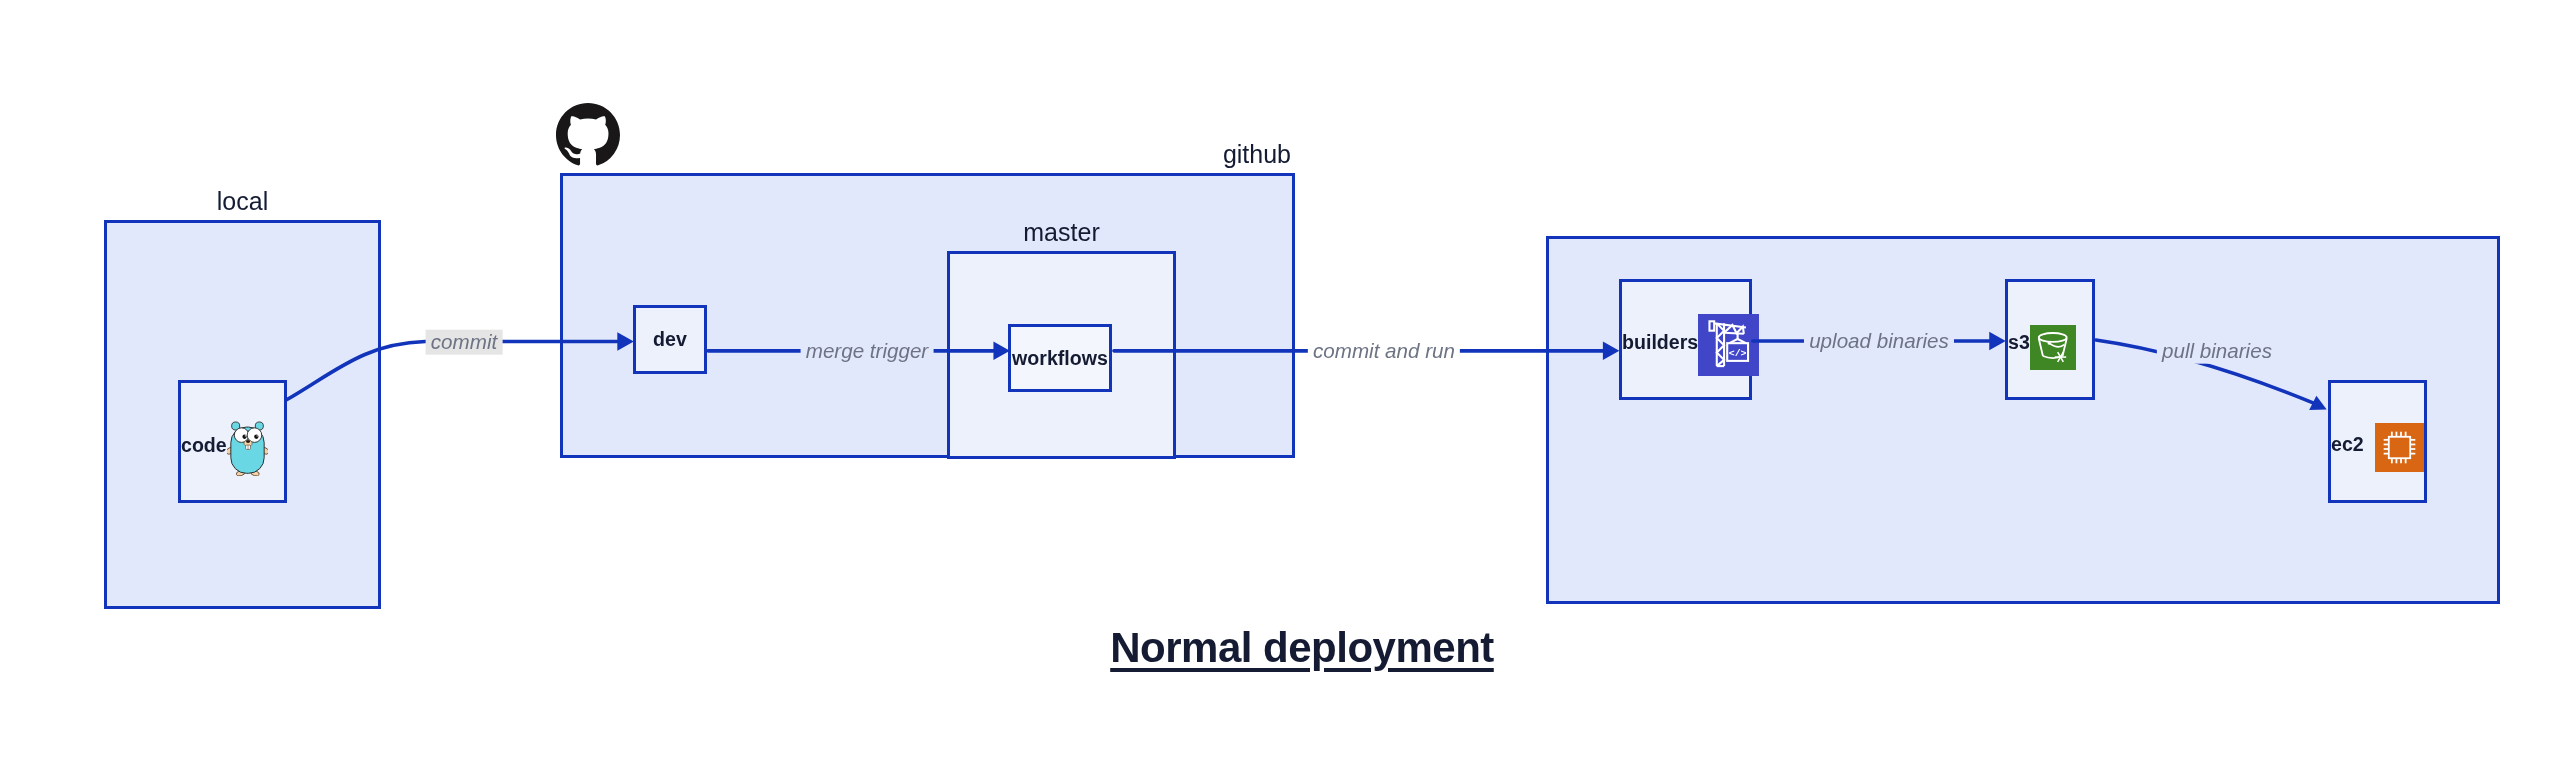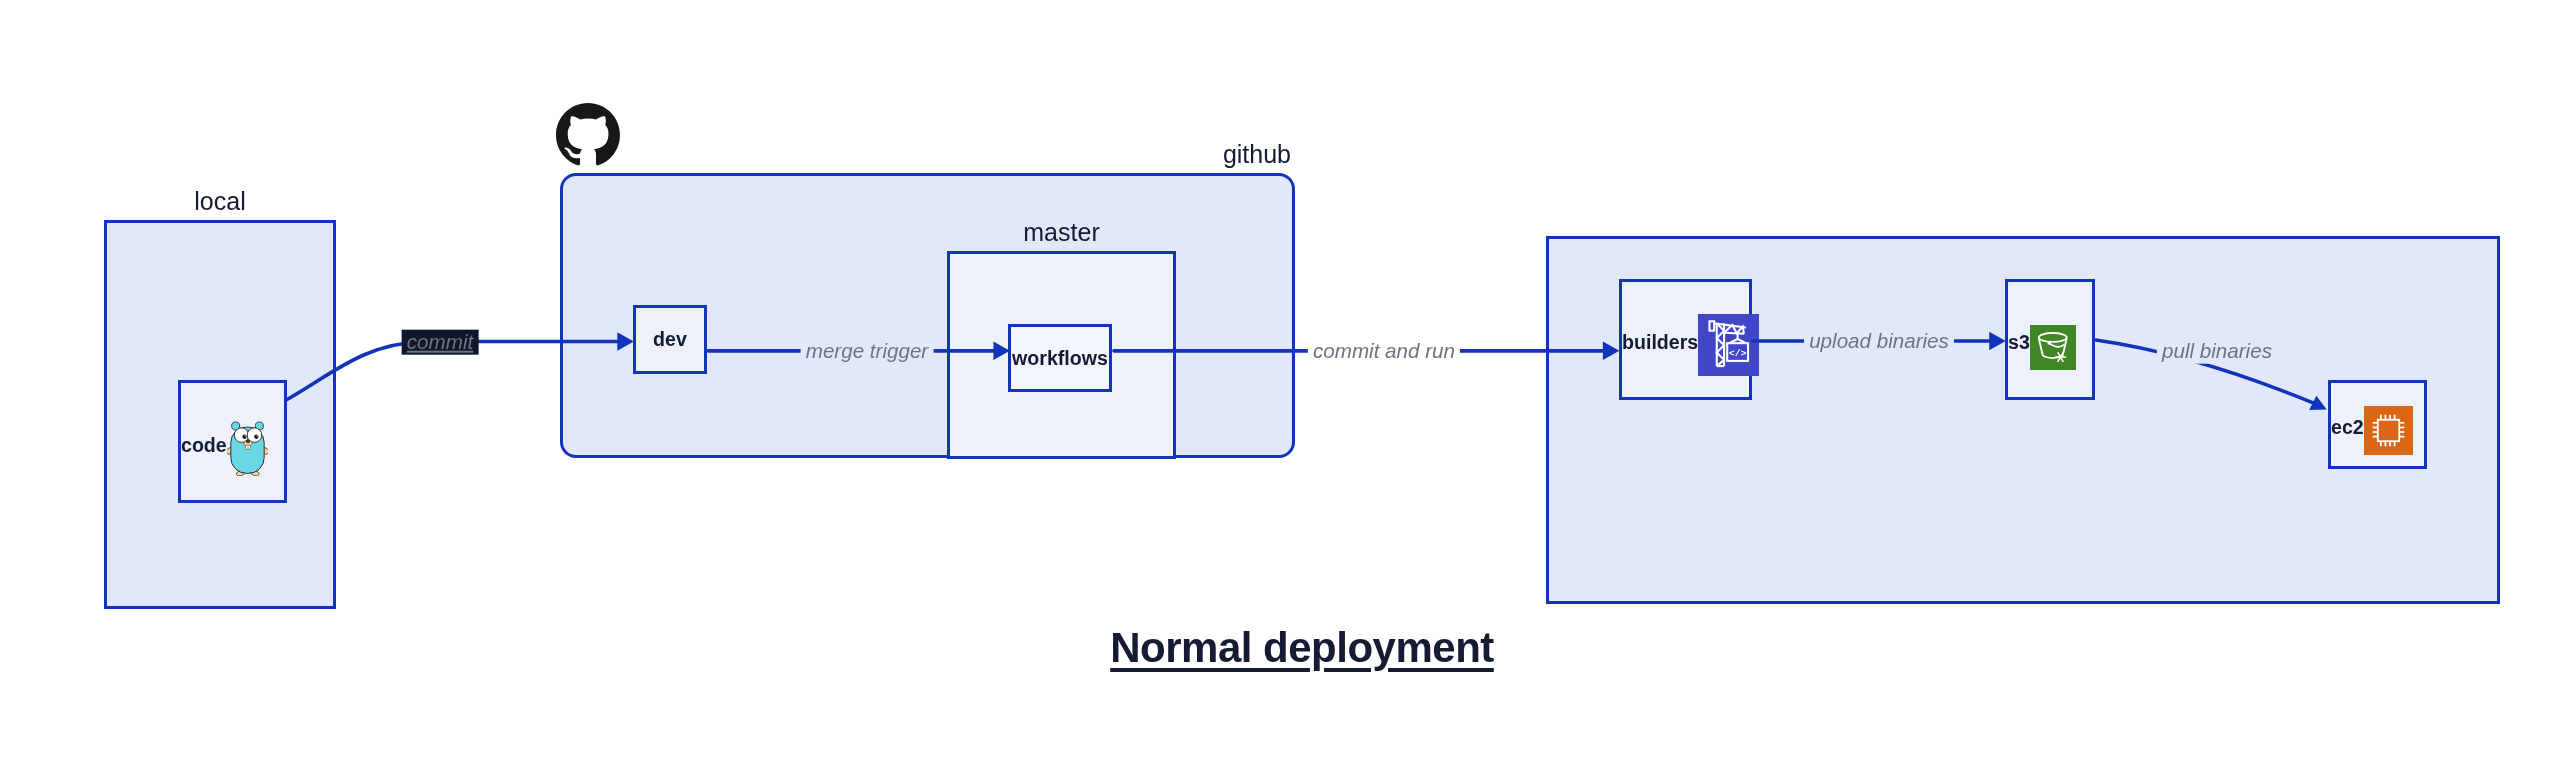--- a/index.html
+++ b/index.html
@@ -52,21 +52,21 @@
   .diagram-title span{
     text-decoration:underline;text-decoration-thickness:3.6px;text-underline-offset:6.2px;
   }
   .icon-wrap{line-height:0;}
 </style>
 </head>
 <body>
 
 <div class="canvas">
 
-  <div class="container-box" style="left:104px;top:220px;width:232px;height:389px;">
+  <div class="container-box" style="left:104px;top:220px;width:277px;height:389px;">
     <div class="ctr-label">local</div>
 
     <div class="node-box" style="left:71px;top:157px;width:109px;height:123px;padding-top:7.2px;">
       <div class="node-label">code</div>
       <div class="icon-wrap" style="margin-top:4.1px;">
         <svg width="41" height="57" viewBox="0 0 76 106">
           <ellipse cx="6" cy="59" rx="8" ry="5.5" transform="rotate(-25 6 59)" fill="#f6d1a7" stroke="#5a4632" stroke-width="1.5"></ellipse>
           <ellipse cx="70" cy="59" rx="8" ry="5.5" transform="rotate(25 70 59)" fill="#f6d1a7" stroke="#5a4632" stroke-width="1.5"></ellipse>
           <ellipse cx="25" cy="101" rx="8" ry="4.5" transform="rotate(-15 25 101)" fill="#f6d1a7" stroke="#5a4632" stroke-width="1.5"></ellipse>
           <ellipse cx="52" cy="101" rx="8" ry="4.5" transform="rotate(15 52 101)" fill="#f6d1a7" stroke="#5a4632" stroke-width="1.5"></ellipse>
@@ -81,21 +81,21 @@
           <circle cx="56" cy="31.5" r="1.2" fill="#ffffff"></circle>
           <ellipse cx="39" cy="45" rx="7.5" ry="5.5" fill="#f6d1a7" stroke="#5a4632" stroke-width="1.2"></ellipse>
           <ellipse cx="39" cy="42" rx="3.8" ry="2.7" fill="#201511"></ellipse>
           <rect x="34.5" y="48.5" width="9" height="8" rx="1.8" fill="#ffffff" stroke="#5a4632" stroke-width="1.2"></rect>
           <line x1="39" y1="48.5" x2="39" y2="56.5" stroke="#5a4632" stroke-width="1"></line>
         </svg>
       </div>
     </div>
   </div>
 
-  <div class="container-box" style="left:560px;top:173px;width:735px;height:285px;border-radius:16px;">
+  <div class="container-box" style="left:560px;top:173px;width:735px;height:285px;">
     <div class="ctr-label right">github</div>
 
     <div class="node-box node-center" style="left:70px;top:129px;width:74px;height:69px;">
       <div class="node-label">dev</div>
     </div>
 
     <div class="container-box" style="left:384px;top:75px;width:229px;height:208px;background:var(--node-fill);padding-left:44px;">
       <div class="ctr-label">master</div>
 
       <div class="node-box node-center" style="left:58px;top:70px;width:104px;height:68px;background:var(--node2-fill);">
@@ -151,21 +151,21 @@
           <circle cx="37" cy="35" r="3.2" fill="#ffffff"></circle>
           <g stroke="#ffffff" stroke-width="3" fill="none">
             <line x1="48" y1="62" x2="70" y2="62"></line>
             <line x1="53.5" y1="52.5" x2="64.5" y2="71.5"></line>
             <line x1="64.5" y1="52.5" x2="53.5" y2="71.5"></line>
           </g>
         </svg>
       </div>
     </div>
 
-    <div class="node-box" style="left:779px;top:141px;width:99px;height:89px;padding-top:6.7px;">
+    <div class="node-box" style="left:779px;top:141px;width:99px;height:123px;padding-top:6.7px;justify-content:space-between;">
       <div class="node-label">ec2</div>
       <div class="icon-wrap" style="margin-top:6.2px;">
         <svg width="49" height="49" viewBox="0 0 96 96">
           <rect x="0" y="0" width="96" height="96" fill="#d86613"></rect>
           <rect x="27" y="27" width="42" height="42" fill="none" stroke="#ffffff" stroke-width="3.5"></rect>
           <g stroke="#ffffff" stroke-width="3.5">
             <line x1="33" y1="17" x2="33" y2="27"></line>
               <line x1="42" y1="17" x2="42" y2="27"></line>
             <line x1="51" y1="17" x2="51" y2="27"></line>
               <line x1="60" y1="17" x2="60" y2="27"></line>
@@ -197,21 +197,21 @@
     </g>
     <g fill="#1134bb" stroke="none">
       <polygon points="1230,663 1198,645 1198,681"></polygon>
       <polygon points="1960,681 1928,663 1928,699"></polygon>
       <polygon points="3143,681 3111,663 3111,699"></polygon>
       <polygon points="3893,662 3861,644 3861,680"></polygon>
       <polygon points="4516,795 4482,796 4496,768"></polygon>
     </g>
   </svg>
 
-  <span class="edge-label" style="left:440px;top:342px;background:#0f172a;text-decoration:underline;">commit</span>
+  <span class="edge-label" style="left:464px;top:342px;background:#e5e5e5;">commit</span>
   <span class="edge-label" style="left:867px;top:351px;background:var(--ctr-fill);">merge trigger</span>
   <span class="edge-label" style="left:1384px;top:351px;background:#ffffff;">commit and run</span>
   <span class="edge-label" style="left:1879px;top:341px;background:var(--ctr-fill);text-align:center;">upload binaries</span>
   <span class="edge-label" style="left:2217px;top:351px;background:var(--ctr-fill);">pull binaries</span>
 
   <div class="diagram-title">
     <span>Normal deployment</span>
   </div>
 
 </div>

